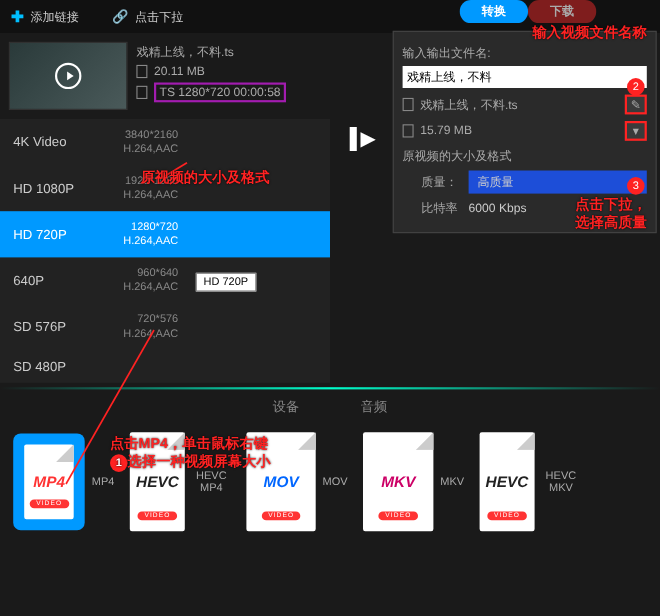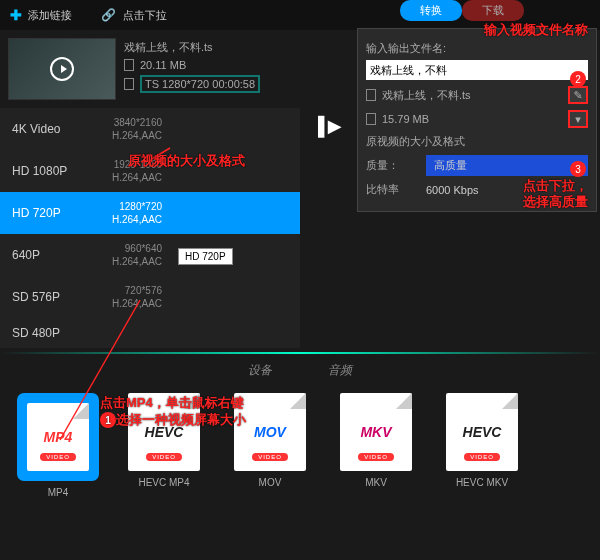--- a/index.html
+++ b/index.html
@@ -3,64 +3,64 @@
 <meta charset="utf-8">
 <style>
 * { margin: 0; padding: 0; box-sizing: border-box; font-family: "Microsoft YaHei", sans-serif; }
 body { background: #1a1a1a; width: 600px; height: 560px; overflow: hidden; color: #ccc; font-size: 11px; position: relative; }
 
 .top-bar { display: flex; height: 30px; align-items: center; padding: 0 10px; gap: 30px; background: #111; }
 .top-btn { display: flex; align-items: center; gap: 6px; cursor: pointer; }
 .plus { color: #00bfff; font-size: 14px; font-weight: bold; }
 .link-i { color: #ccc; font-size: 12px; }
 
-.tabs-top { position: absolute; top: 0; right: 76px; display: flex; }
+.tabs-top { position: absolute; top: 0; right: 58px; display: flex; font-weight: bold; }
 .tab-pill { background: #0099ff; color: #fff; padding: 3px 20px; border-radius: 10px; font-size: 11px; }
 .tab-pill.inactive { background: #7f1d1d; color: #aaa; }
 
 .ann { color: #ff2222; font-weight: bold; font-size: 13px; position: absolute; text-shadow: 0 0 2px #000; z-index: 50; }
 .num-badge { background: #ff2222; color: #fff; width: 16px; height: 16px; border-radius: 50%; display: inline-flex; align-items: center; justify-content: center; font-size: 10px; }
 
 .main-row { display: flex; position: relative; }
 .thumb { width: 108px; height: 62px; background: linear-gradient(135deg,#2a3a3a,#4a5a5a); margin: 8px; position: relative; border: 1px solid #333; }
 .thumb::after { content: ""; position: absolute; left: 50%; top: 50%; width: 20px; height: 20px; border: 2px solid #fff; border-radius: 50%; transform: translate(-50%,-50%); }
 .thumb::before { content: ""; position: absolute; left: 52%; top: 50%; transform: translate(-50%,-50%); border-left: 6px solid #fff; border-top: 4px solid transparent; border-bottom: 4px solid transparent; }
 
 .file-info { padding: 8px 0; flex: 1; color: #aaa; }
 .file-info .row { display: flex; align-items: center; gap: 6px; padding: 2px 0; }
 .doc-i { width: 10px; height: 12px; border: 1px solid #888; display: inline-block; }
-.red-box { border: 2px solid #0f766e; padding: 1px 3px; text-align: right; }
+.red-box { border: 2px solid #a21caf; padding: 1px 3px; text-align: right; }
 
 .panel { position: absolute; right: 3px; top: 28px; width: 240px; background: #2a2a2a; border: 1px solid #444; padding: 8px; z-index: 30; }
 .panel .lbl { color: #aaa; font-size: 11px; margin: 4px 0; }
 .panel input { width: 100%; background: #fff; border: none; padding: 4px; font-size: 11px; }
 .panel .file-row { display: flex; align-items: center; gap: 6px; margin: 6px 0; color: #aaa; }
 .panel .file-row .fname { flex: 1; }
 .edit-i, .dd-i { width: 20px; height: 18px; background: #3a3a3a; display: flex; align-items: center; justify-content: center; cursor: pointer; }
 .red-outline { border: 2px solid #ff2222; }
 .panel .kv { display: flex; align-items: center; gap: 10px; margin: 6px 0; }
-.panel .kv .k { width: 50px; color: #aaa; }
+.panel .kv .k { width: 50px; color: #aaa; text-align: right; }
 .panel .dd { background: #1d4ed8; padding: 3px 8px; flex: 1; display: flex; justify-content: space-between; align-items: center; }
 
 .res-list { background: #222; width: 300px; position: relative; }
 .res-row { display: flex; align-items: center; padding: 8px 12px; }
 .res-row .name { width: 100px; color: #ccc; font-size: 12px; }
 .res-row .spec { color: #888; font-size: 10px; line-height: 1.3; text-align: right; }
 .res-row.sel { background: #0099ff; }
 .res-row.sel .name, .res-row.sel .spec { color: #fff; }
 .tooltip-box { position: absolute; background: #fff; color: #000; padding: 2px 6px; font-size: 10px; border: 1px solid #888; }
 
 .divider-green { height: 2px; background: linear-gradient(90deg, transparent, #00ffcc, transparent); margin-top: 4px; }
 
 .bottom-tabs { display: flex; padding: 4px 240px 4px 240px; gap: 40px; color: #888; font-size: 12px; justify-content: flex-start; }
-.bottom-tabs .bt { padding: 4px 8px; font-style: italic; }
+.bottom-tabs .bt { padding: 4px 8px; }
 
 .fmt-row { display: flex; gap: 14px; padding: 6px 12px; }
-.fmt-card { width: 92px; display: flex; flex-direction: column; align-items: center; gap: 6px; }
-.fmt-ico { width: 72px; height: 78px; background: #fff; position: relative; border-radius: 2px; display: flex; flex-direction: column; align-items: center; justify-content: center; }
+.fmt-card { width: 92px; display: flex; flex-direction: row; align-items: center; gap: 6px; }
+.fmt-ico { width: 72px; height: 90px; background: #fff; position: relative; border-radius: 2px; display: flex; flex-direction: column; align-items: center; justify-content: center; }
 .fmt-ico.sel-bg { box-shadow: 0 0 0 10px #0099ff; margin: 10px; width: 62px; height: 68px; }
 .fmt-ico .fold { position: absolute; top: 0; right: 0; width: 16px; height: 16px; background: linear-gradient(135deg, transparent 48%, #ccc 52%); }
 .fmt-ico .t { font-weight: bold; font-size: 14px; font-style: italic; }
 .fmt-ico .vb { position: absolute; bottom: 10px; background: #ff3333; color: #fff; font-size: 6px; padding: 1px 6px; border-radius: 6px; letter-spacing: 1px; }
 .fmt-lbl { color: #aaa; font-size: 10px; text-align: center; }
 
 .arrow-big { position: absolute; left: 318px; top: 115px; color: #fff; font-size: 18px; letter-spacing: -3px; }
 svg.conn { position: absolute; pointer-events: none; z-index: 40; }
 </style>
 </head>

